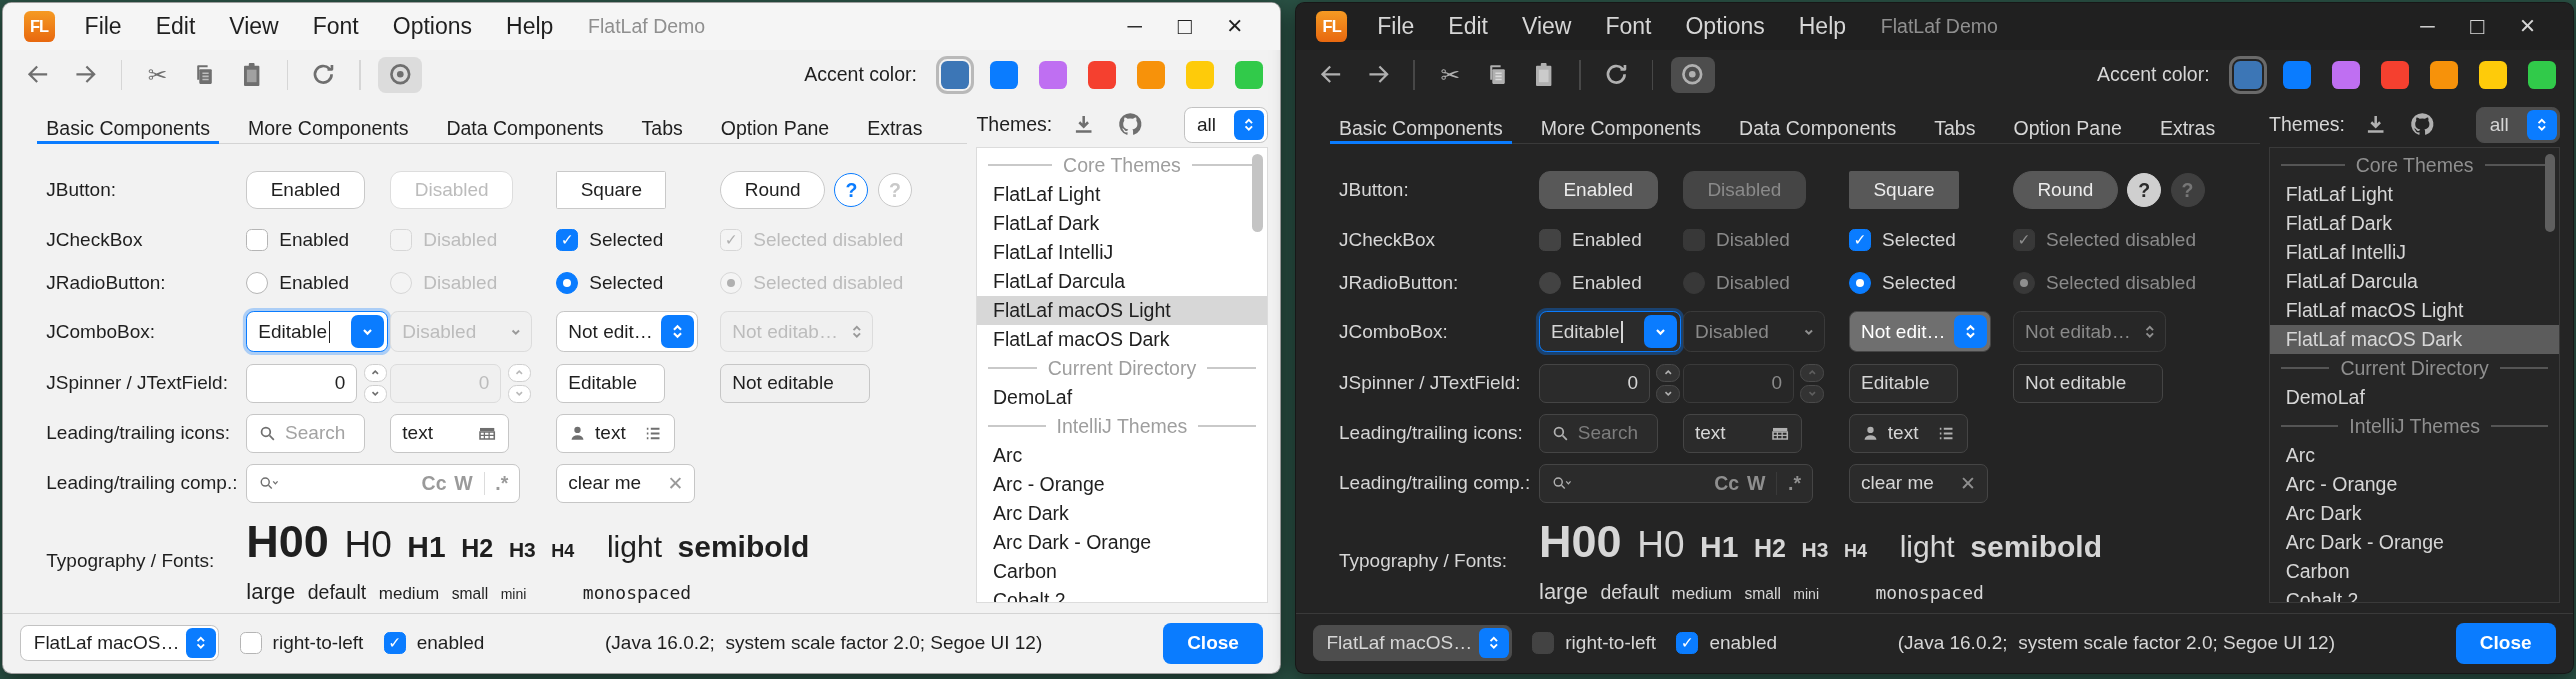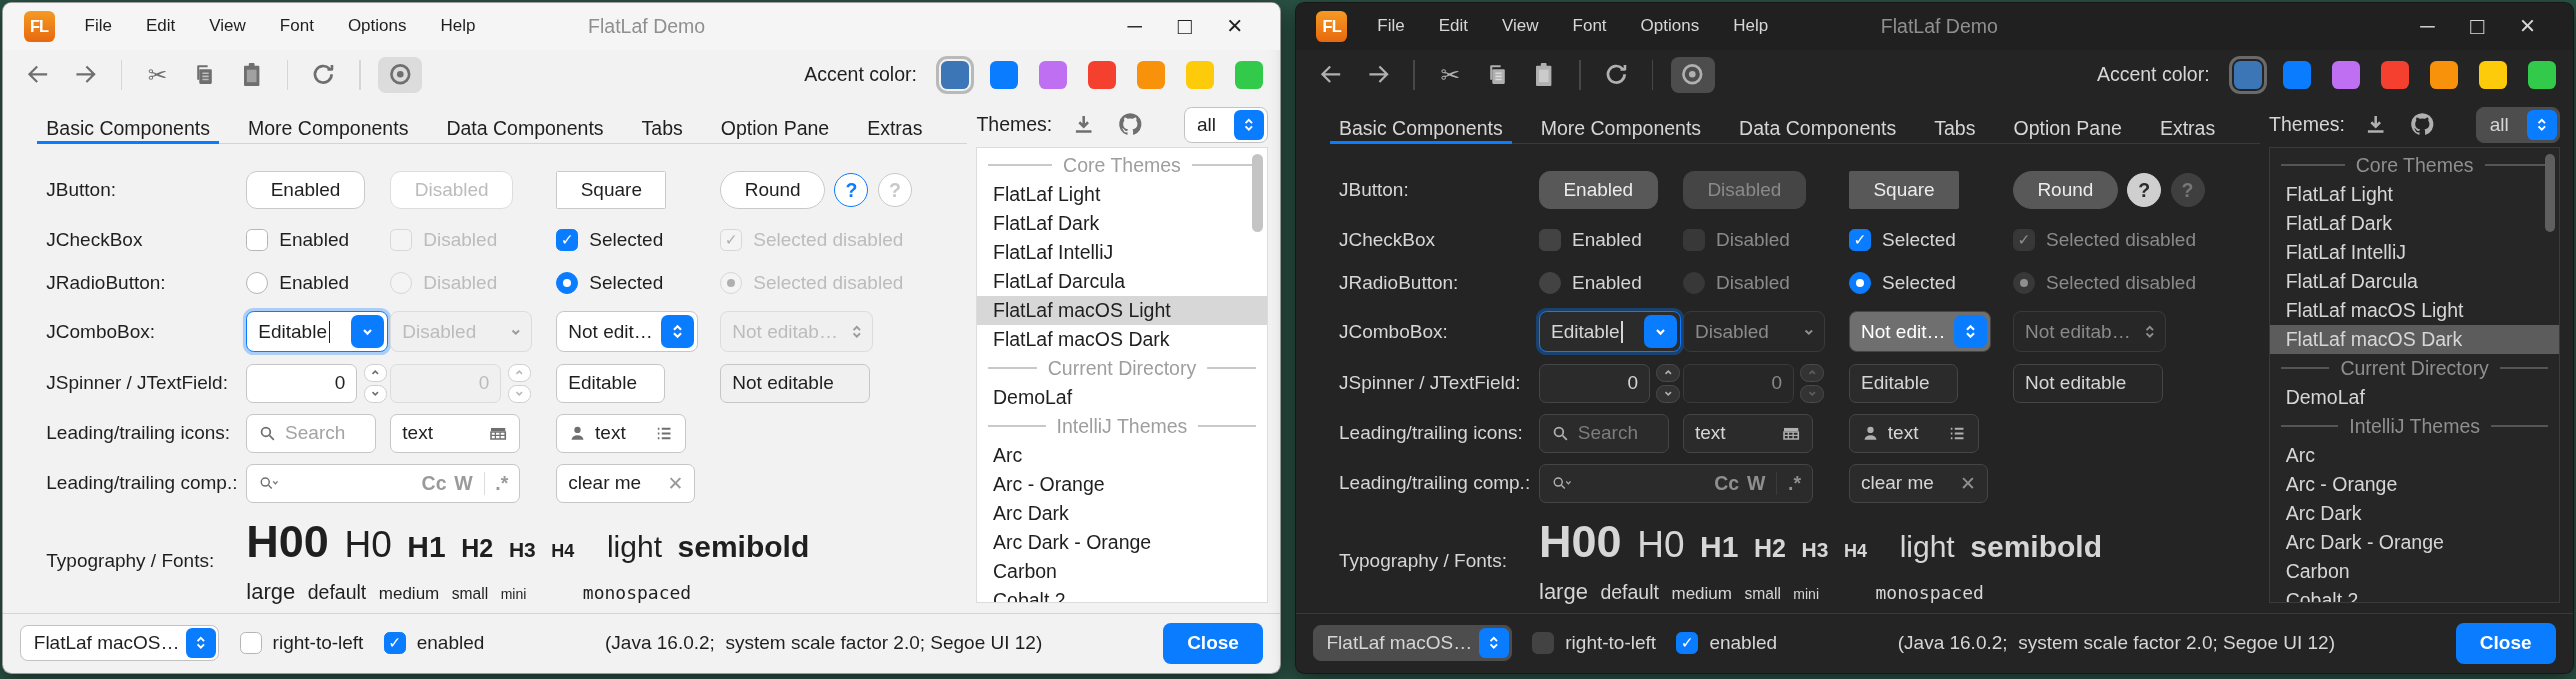--- a/index.html
+++ b/index.html
@@ -38,21 +38,21 @@
     --list-bg:#262626; --list-sel:#5c5c5c; --scroll:#5f5f5f; --hl-line:#555555; --hl-text:#8f8f8f;
     --tabline:#3a3a3a; --combo2-bg:#4d4d4d; --combo2-border:#4d4d4d;
     --help-border:#cfcfcf; --help-text:#2b2b2b; --help-bg:#cfcfcf;
     --help-dis-border:#3f3f3f; --help-dis-text:#777777; --help-dis-bg:#3f3f3f;
   }
 
   
   .titlebar{height:47px;flex:0 0 47px;background:var(--titlebar);display:flex;align-items:center;padding:0 20.3px;position:relative;}
   .applogo{width:31px;height:31px;border-radius:6.3px;background:linear-gradient(180deg,#f59a23,#e8680f);color:#fff;
            font-weight:bold;font-size:16.4px;display:grid;place-items:center;letter-spacing:-0.8px;}
-  .menus{display:flex;gap:34px;margin-left:30px;font-size:17px;}
+  .menus{display:flex;gap:34px;margin-left:30px;font-size:23px;}
   .menus span{cursor:default;}
   .wintitle{position:absolute;left:10px;right:0;text-align:center;color:var(--title-dim);font-size:19.5px;pointer-events:none;}
   .wincontrols{margin-left:auto;display:flex;z-index:1;}
   .wincontrols span{width:50px;height:38px;display:grid;place-items:center;font-size:20.3px;color:var(--text);}
   .wincontrols .wc-max{font-size:23.4px;}
 
   
   .toolbarbar{height:50px;flex:0 0 50px;display:flex;align-items:center;padding:0 17px;gap:11px;}
   .tbtn{width:36px;height:36px;display:grid;place-items:center;color:var(--icon);border-radius:7.8px;}
   .tbtn svg{display:block;}
@@ -124,21 +124,21 @@
   .spin-arrows{display:flex;flex-direction:column;gap:3.1px;}
   .spin-arrows span{width:23.4px;height:18px;border-radius:8.6px;background:var(--spin-bg);border:0.8px solid var(--spin-border);
                     display:grid;place-items:center;color:var(--icon);box-sizing:border-box;}
   .spinner.disabled .spin-arrows span{color:var(--icon-dim);}
   .tf{height:39px;border-radius:7px;background:var(--field);border:0.8px solid var(--border);display:flex;align-items:center;
       padding:0 11px;font-size:19px;box-sizing:border-box;gap:7.8px;}
   .tf .grow{flex:1;}
   .tf.noneditable{background:var(--grayfield);}
   .tf .ph{color:var(--ph);}
   .tf svg{flex:0 0 auto;color:var(--icon);}
-  .w140{width:109px}.w166{width:130px}.w178{width:139px}.w192{width:150px}.w350{width:274px}
+  .w140{width:109px}.w166{width:119px}.w178{width:139px}.w192{width:150px}.w350{width:274px}
   .graytxt{color:var(--graytxt);font-weight:bold;font-size:19.5px;}
   .vsep{width:0.8px;height:23.4px;background:var(--border-dim);margin:0 3.1px;}
   .clearx{color:var(--graytxt);font-size:19px;}
 
   
   .r-typo{align-items:start;margin-top:7.8px;}
   .typo-line1{display:flex;align-items:baseline;gap:15.6px;}
   .typo-line1 .h00{font-size:45px;font-weight:600}.typo-line1 .h0{font-size:37px;font-weight:400}
   .typo-line1 .h1{font-size:30px;font-weight:700}.typo-line1 .h2{font-size:25px;font-weight:700}
   .typo-line1 .h3{font-size:21px;font-weight:700}.typo-line1 .h4{font-size:18px;font-weight:700}

